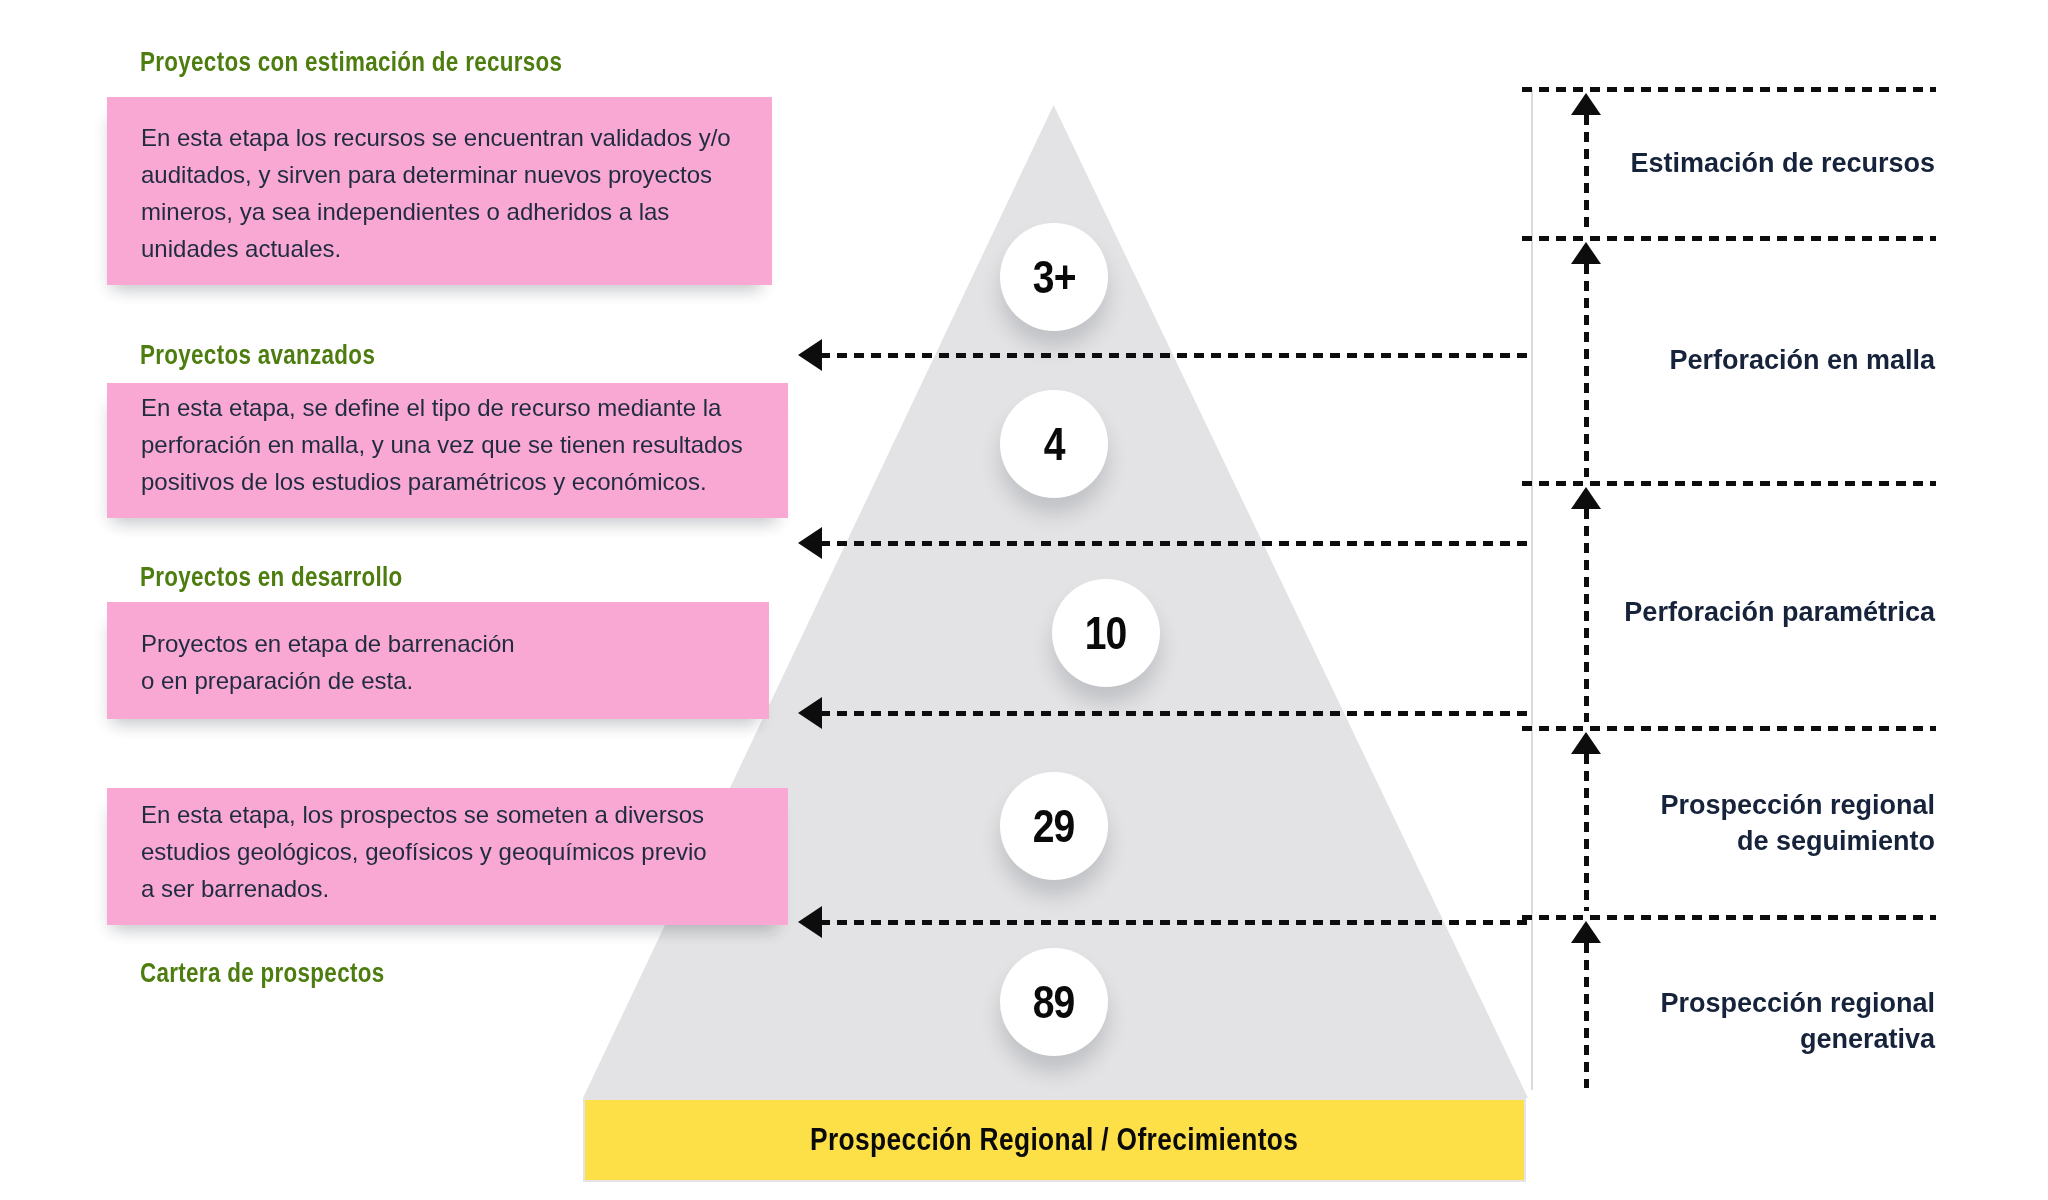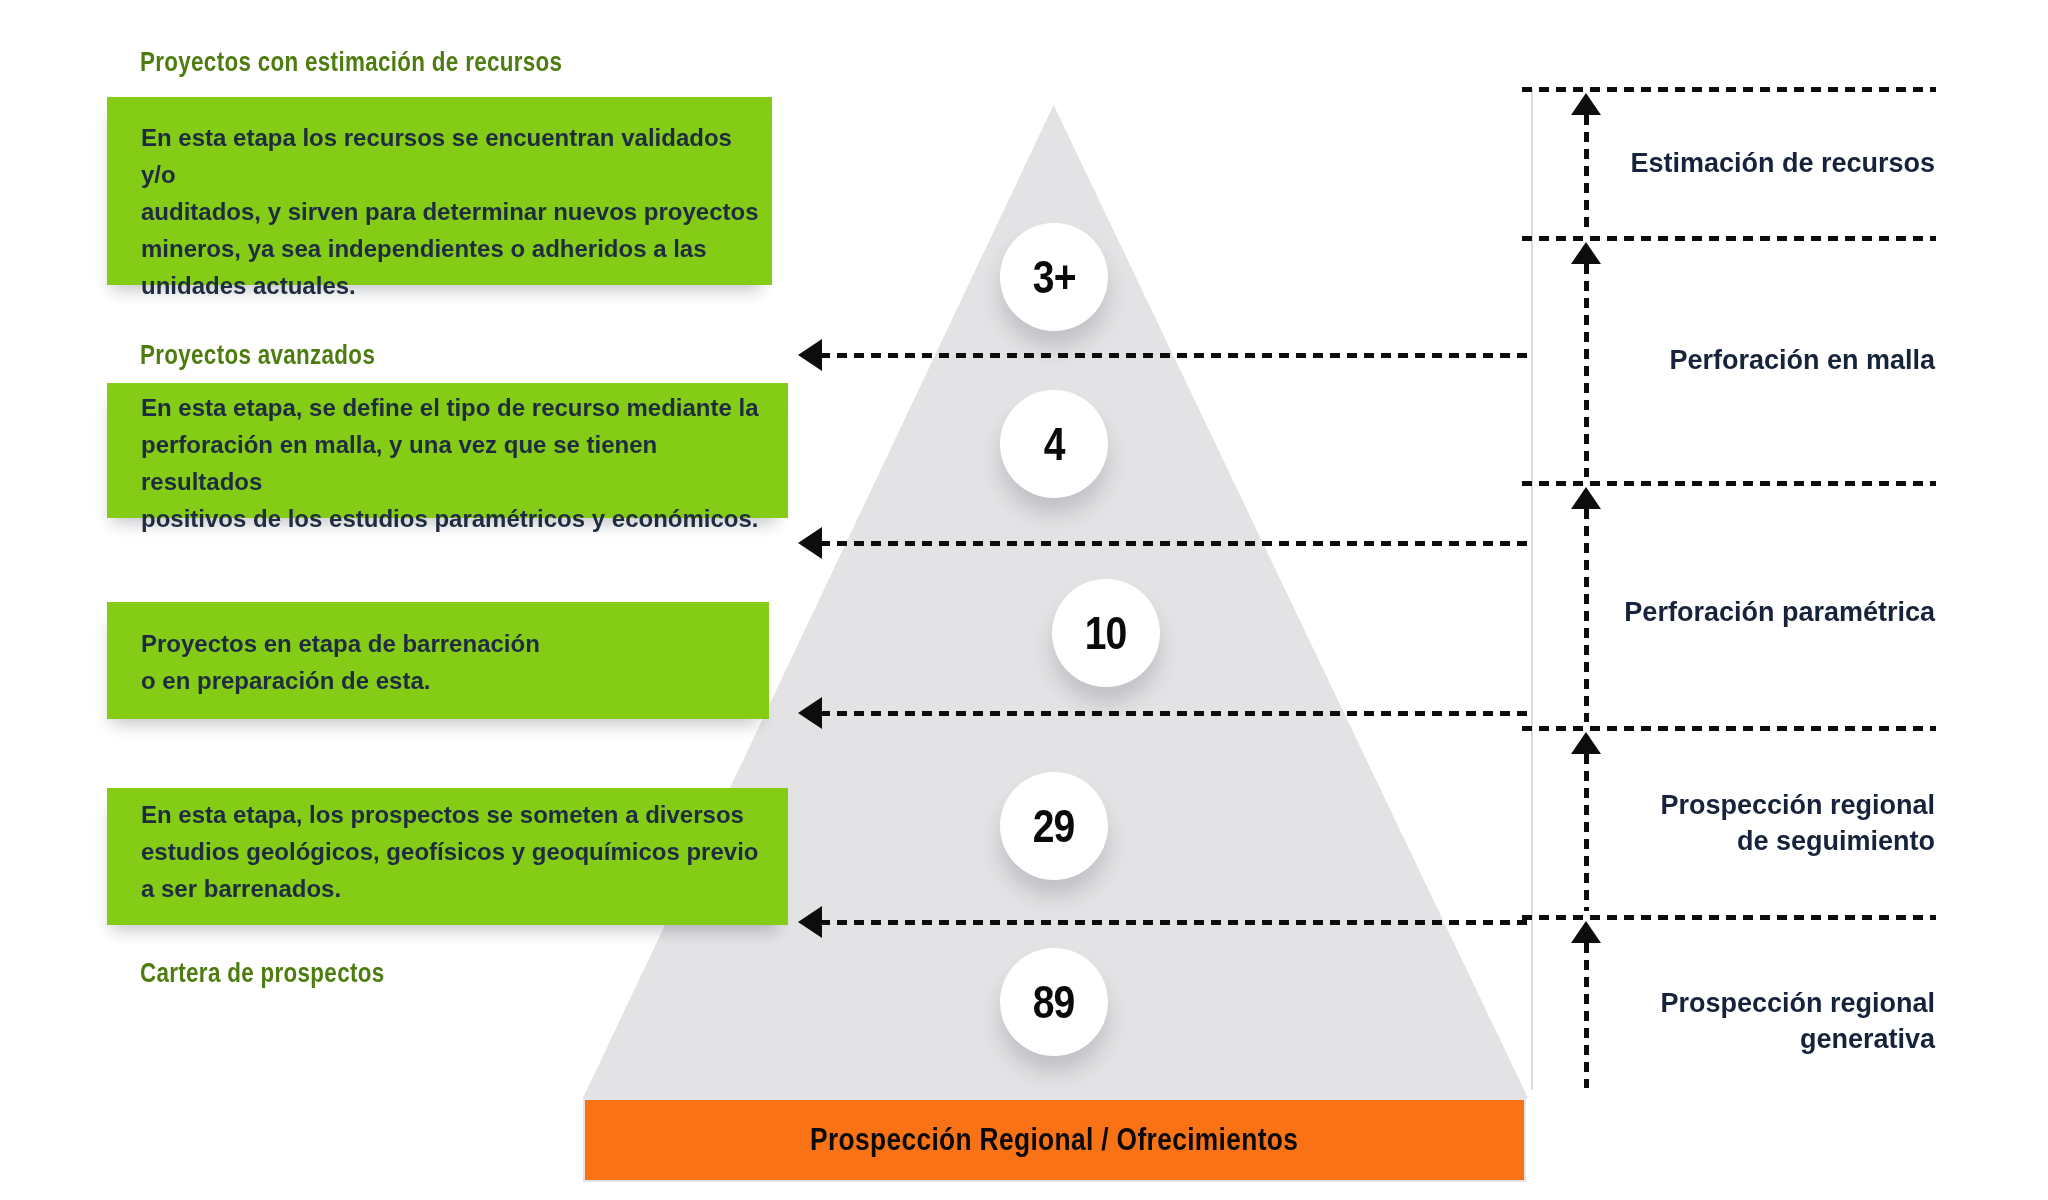--- a/index.html
+++ b/index.html
@@ -4,23 +4,23 @@
 <style>
   html,body{margin:0;padding:0;background:#ffffff;}
   #stage{position:relative;width:2048px;height:1200px;overflow:hidden;background:#ffffff;
          font-family:"Liberation Sans",sans-serif;}
 
   
   .h{position:absolute;left:140px;font-weight:700;font-size:28px;color:#4d7c0f;line-height:34px;}
   .h>span{display:inline-block;transform:scaleX(.8);transform-origin:0 50%;white-space:nowrap;letter-spacing:.4px;}
 
   
-  .card{position:absolute;background:#84cc16;
+  .card{position:absolute;background:#f9a8d4;
         box-shadow:-6px 12px 16px -8px rgba(25,30,45,.16),0 14px 16px -9px rgba(25,30,45,.12);
-        box-sizing:border-box;padding-left:34px;padding-right:10px;z-index:6;font-weight:bold;}
+        box-sizing:border-box;padding-left:34px;padding-right:10px;z-index:6;}
   .card p{margin:0;font-size:24px;line-height:37px;color:#1f2c40;white-space:pre-line;}
 
   
   .pyr{position:absolute;left:583px;top:105px;width:945px;height:993px;background:#e3e3e5;
        clip-path:polygon(49.8% 0,100% 100%,0 100%);z-index:1;}
 
   
   .circle{position:absolute;width:108px;height:108px;border-radius:50%;background:#ffffff;
           box-shadow:0 16px 20px rgba(40,44,56,.18);display:flex;align-items:center;justify-content:center;z-index:3;}
   .circle b{font-size:46px;color:#0a0a0b;transform:scaleX(.85);letter-spacing:-1px;}
@@ -39,21 +39,21 @@
 
   
   .vc-border{position:absolute;left:1531px;top:89px;width:2px;height:1001px;background:#dbdbde;z-index:2;}
   .vc-title{position:absolute;left:1600px;top:10px;width:336px;text-align:center;
             font-weight:700;font-size:44px;color:#060607;}
   .vc-title>span{display:inline-block;transform:scaleX(.85);white-space:nowrap;letter-spacing:.5px;}
   .vc-label{position:absolute;left:1590px;width:345px;text-align:right;font-weight:700;
             font-size:27px;line-height:36px;color:#16233a;white-space:pre-line;z-index:5;}
 
   
-  .base-box{position:absolute;left:583px;top:1098px;width:943px;height:84px;background:#f97316;
+  .base-box{position:absolute;left:583px;top:1098px;width:943px;height:84px;background:#fde047;
             border:2px solid #e4e4e7;box-sizing:border-box;display:flex;align-items:center;
             justify-content:center;z-index:5;}
   .base-box b{font-size:31px;color:#0a0a0b;transform:scaleX(.85);white-space:nowrap;letter-spacing:.4px;}
 </style>
 </head>
 <body>
 
 <div id="stage">
 
   <div class="pyr"></div>
@@ -96,20 +96,22 @@
     </div>
 
   <div class="h" style="top:338px">
     <span>Proyectos avanzados</span></div>
   <div class="card" style="left:107px;top:383px;width:681px;height:135px;padding-top:6px">
     <p>En esta etapa, se define el tipo de recurso mediante la
 perforación en malla, y una vez que se tienen resultados
 positivos de los estudios paramétricos y económicos.</p>
     </div>
 
+  <div class="h" style="top:560px">
+    <span>Proyectos en desarrollo</span></div>
   <div class="card" style="left:107px;top:602px;width:662px;height:117px;padding-top:23px">
     <p>Proyectos en etapa de barrenación
 o en preparación de esta.</p>
     </div>
 
   <div class="card" style="left:107px;top:788px;width:681px;height:137px;padding-top:8px">
     <p>En esta etapa, los prospectos se someten a diversos
 estudios geológicos, geofísicos y geoquímicos previo
 a ser barrenados.</p>
     </div>

